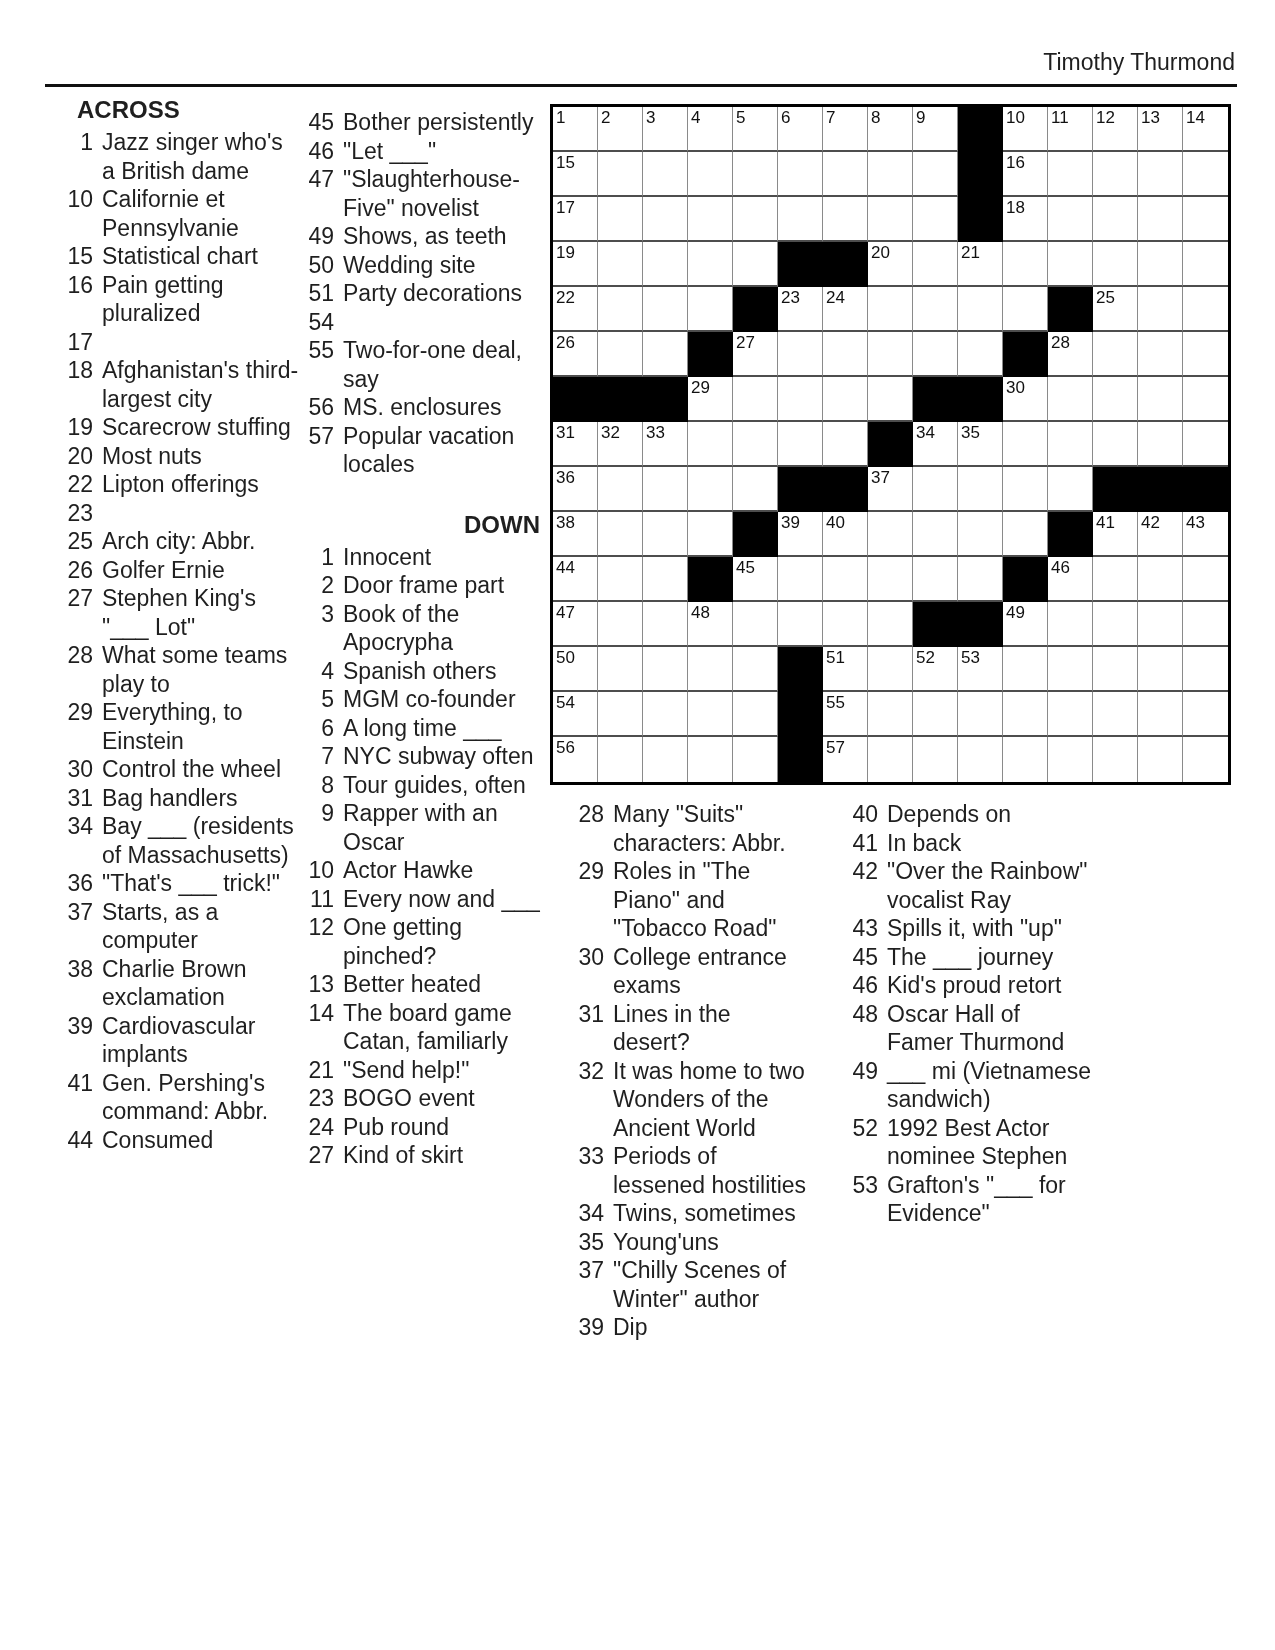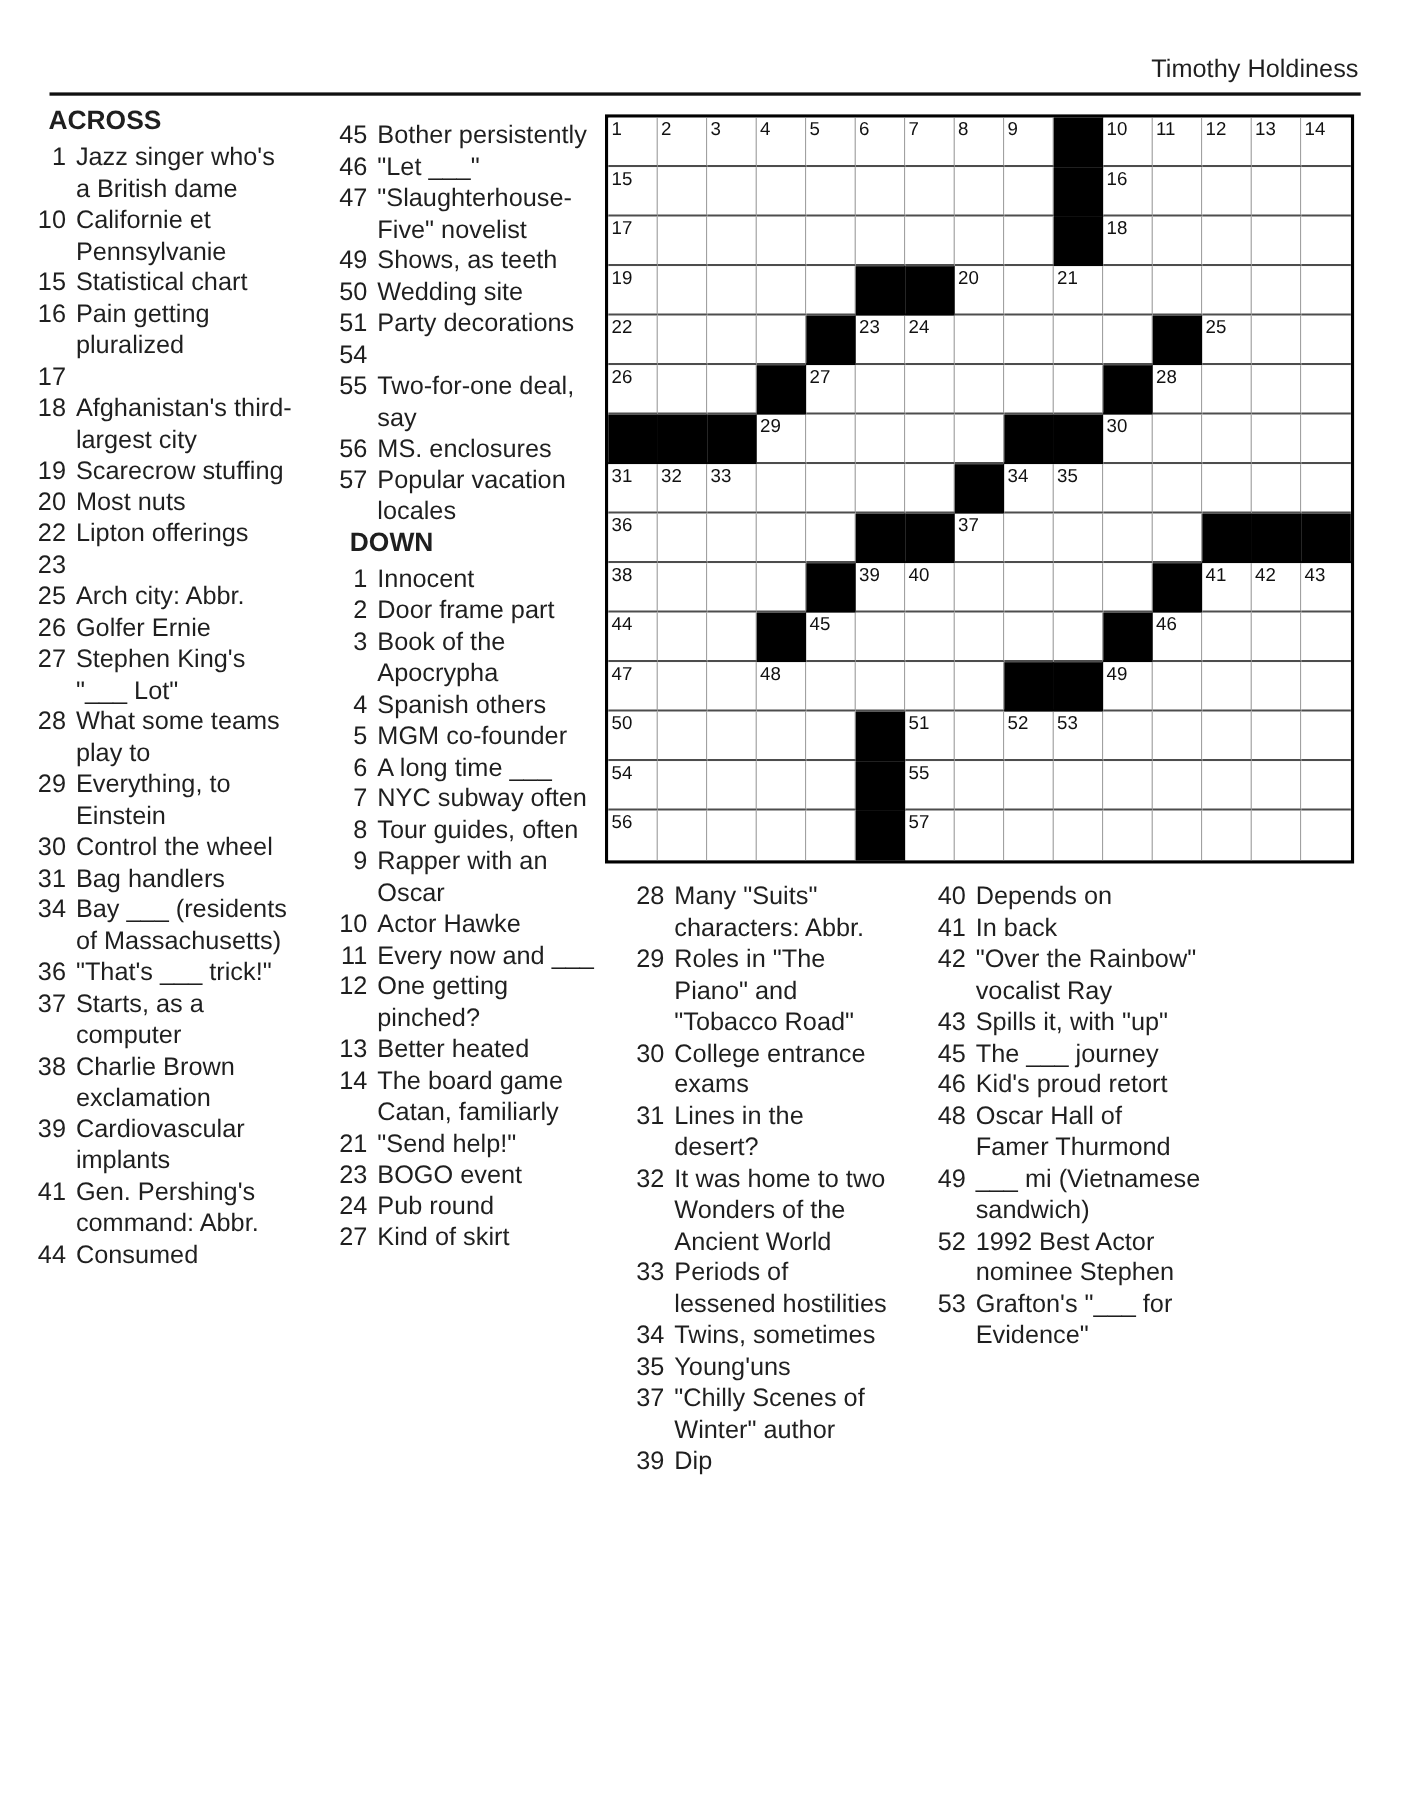--- a/index.html
+++ b/index.html
@@ -4,26 +4,26 @@
 <style>
   html,body{margin:0;padding:0;}
   body{
     width:1275px;height:1650px;position:relative;background:#ffffff;
     font-family:"Liberation Sans","DejaVu Sans",sans-serif;
     color:var(--text,#1f1f1f);overflow:hidden;
   }
   .byline{position:absolute;top:49px;right:40px;font-size:23px;line-height:26px;}
   .rule{position:absolute;top:84px;left:45px;width:1192px;height:3px;background:#101010;}
   .col{position:absolute;}
-  .col1{left:34px;top:95px;width:232px;}
+  .col1{left:67px;top:95px;width:232px;}
   .col2{left:308px;top:108px;width:232px;}
   .col3{left:578px;top:800px;width:235px;}
   .col4{left:852px;top:800px;width:240px;}
   h2.sect{font-size:24px;font-weight:bold;margin:0 0 4px 10px;line-height:29px;}
-  .col2 h2.sect{margin-top:0;}
+  .col2 h2.sect{margin-top:31px;text-align:right;}
   ol.clues{list-style:none;margin:0;padding:0;}
   li.clue{display:flex;font-size:23px;line-height:28.5px;margin:0;}
   .cnum{flex:0 0 26px;text-align:right;margin-right:9px;white-space:nowrap;}
   .ctext{flex:1;min-width:0;}
   .grid{
     position:absolute;left:550px;top:104px;width:675px;height:675px;
     border:3px solid #000;display:grid;
     grid-template-columns:repeat(15,45px);grid-template-rows:repeat(15,45px);
     background:#fff;
   }
@@ -35,21 +35,21 @@
   .cell.lastcol{border-right:none;}
   .cell.lastrow{border-bottom:none;}
   .cell.black{background:var(--black-cell,#000);border-color:var(--black-cell,#000);}
   .cellnum{
     position:absolute;top:1px;left:3px;font-size:17px;line-height:1.15;color:#111;
   }
 </style>
 </head>
 <body>
 
-<div class="byline">Timothy Holdiness</div>
+<div class="byline">Timothy Thurmond</div>
 <div class="rule"></div>
 
 <div class="col col1">
   <h2 class="sect">ACROSS</h2>
   <ol class="clues" id="across-list-1">
       <li class="clue">
         <span class="cnum">1</span>
         <span class="ctext">Jazz singer who's a British dame</span>
       </li>
       <li class="clue">

